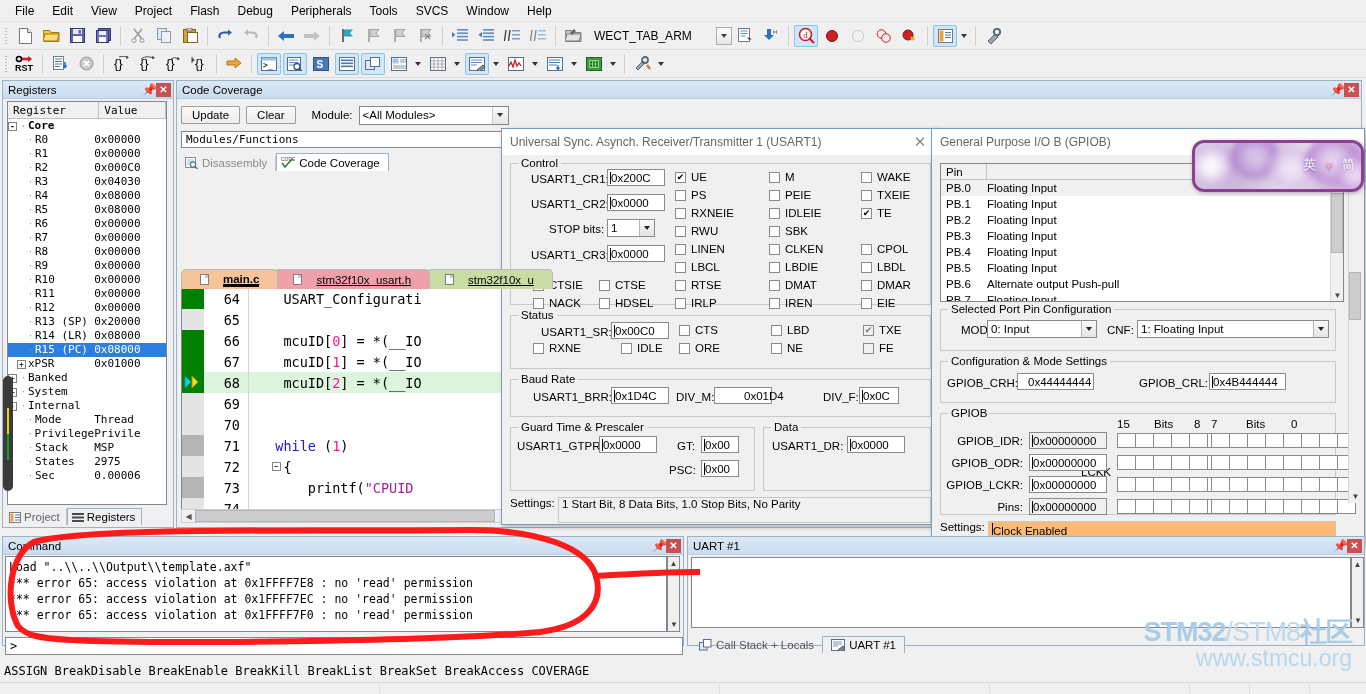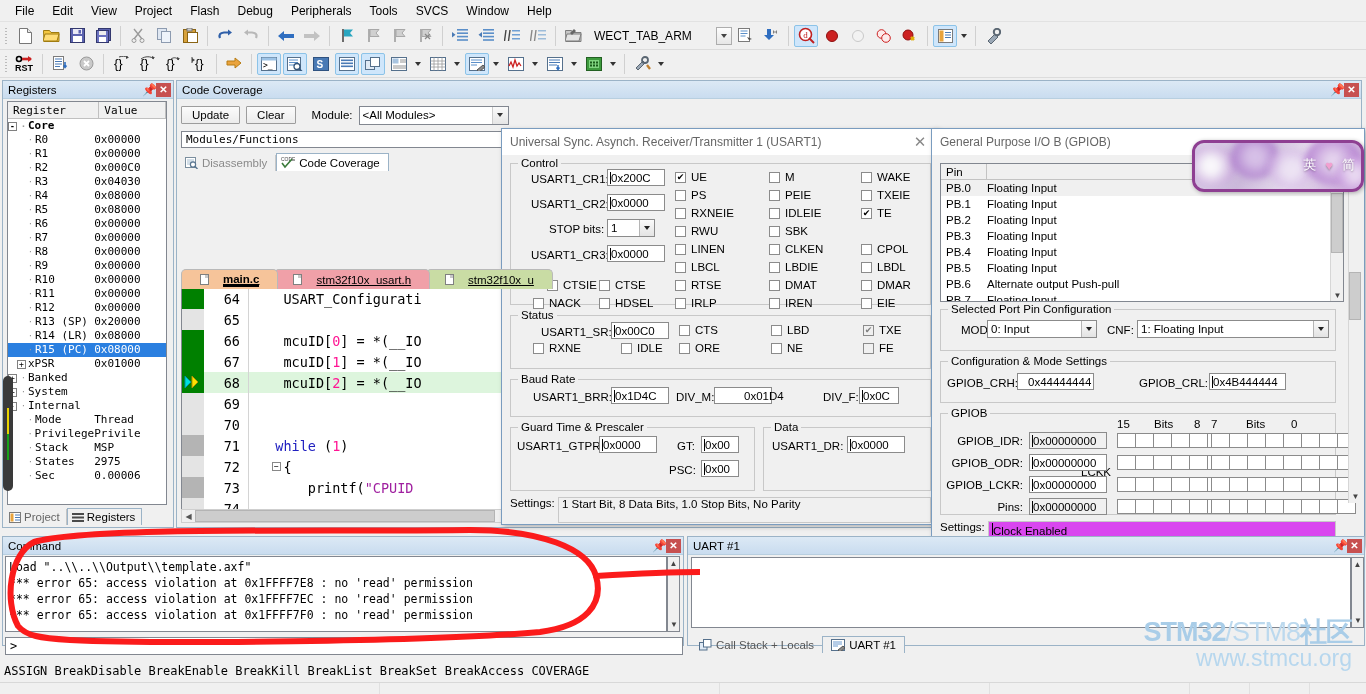--- a/index.html
+++ b/index.html
@@ -1148,21 +1148,21 @@
             <span>LBCL</span>
           </div>
           <div class="cb" style="position: absolute; left: 258px; top: 97px;">
             <span class="cbbox"></span>
             <span>LBDIE</span>
           </div>
           <div class="cb" style="position: absolute; left: 350px; top: 97px;">
             <span class="cbbox"></span>
             <span>LBDL</span>
           </div>
-          <div class="cb" style="position: absolute; left: 36px; top: 115px; text-align: center;">
+          <div class="cb" style="position: absolute; left: 22px; top: 115px; text-align: center;">
             <span class="cbbox"></span>
             <span>CTSIE</span>
           </div>
           <div class="cb" style="position: absolute; left: 88px; top: 115px;">
             <span class="cbbox"></span>
             <span>CTSE</span>
           </div>
           <div class="cb" style="position: absolute; left: 164px; top: 115px;">
             <span class="cbbox"></span>
             <span>RTSE</span>
@@ -1498,21 +1498,21 @@
             <span class="bitbox"></span>
             <span class="bitbox"></span>
             <span class="bitbox"></span>
             <span class="bitbox"></span>
           </div>
         </div>
     </div>
 
     <div class="settings-row" style="left:8px;top:392px;width:396px;">
       <span style="width:48px;">Settings:</span>
-      <div style="border:1px solid #c8c8c8;background:#d946ef;width:348px;height:17px;padding:1px 3px;">
+      <div style="border:1px solid #c8c8c8;background:#fdba74;width:348px;height:17px;padding:1px 3px;">
         <span class="caret"></span><span>Clock Enabled</span>
       </div>
     </div>
 
     <div class="vsb" style="right:3px;top:34px;height:340px;">
       <div class="ar">▲</div>
       <div class="th" style="height:48px;margin-top:96px;"></div>
       <div class="ar" style="position:absolute;bottom:0;width:13px;">▼</div>
     </div>
   </div>

